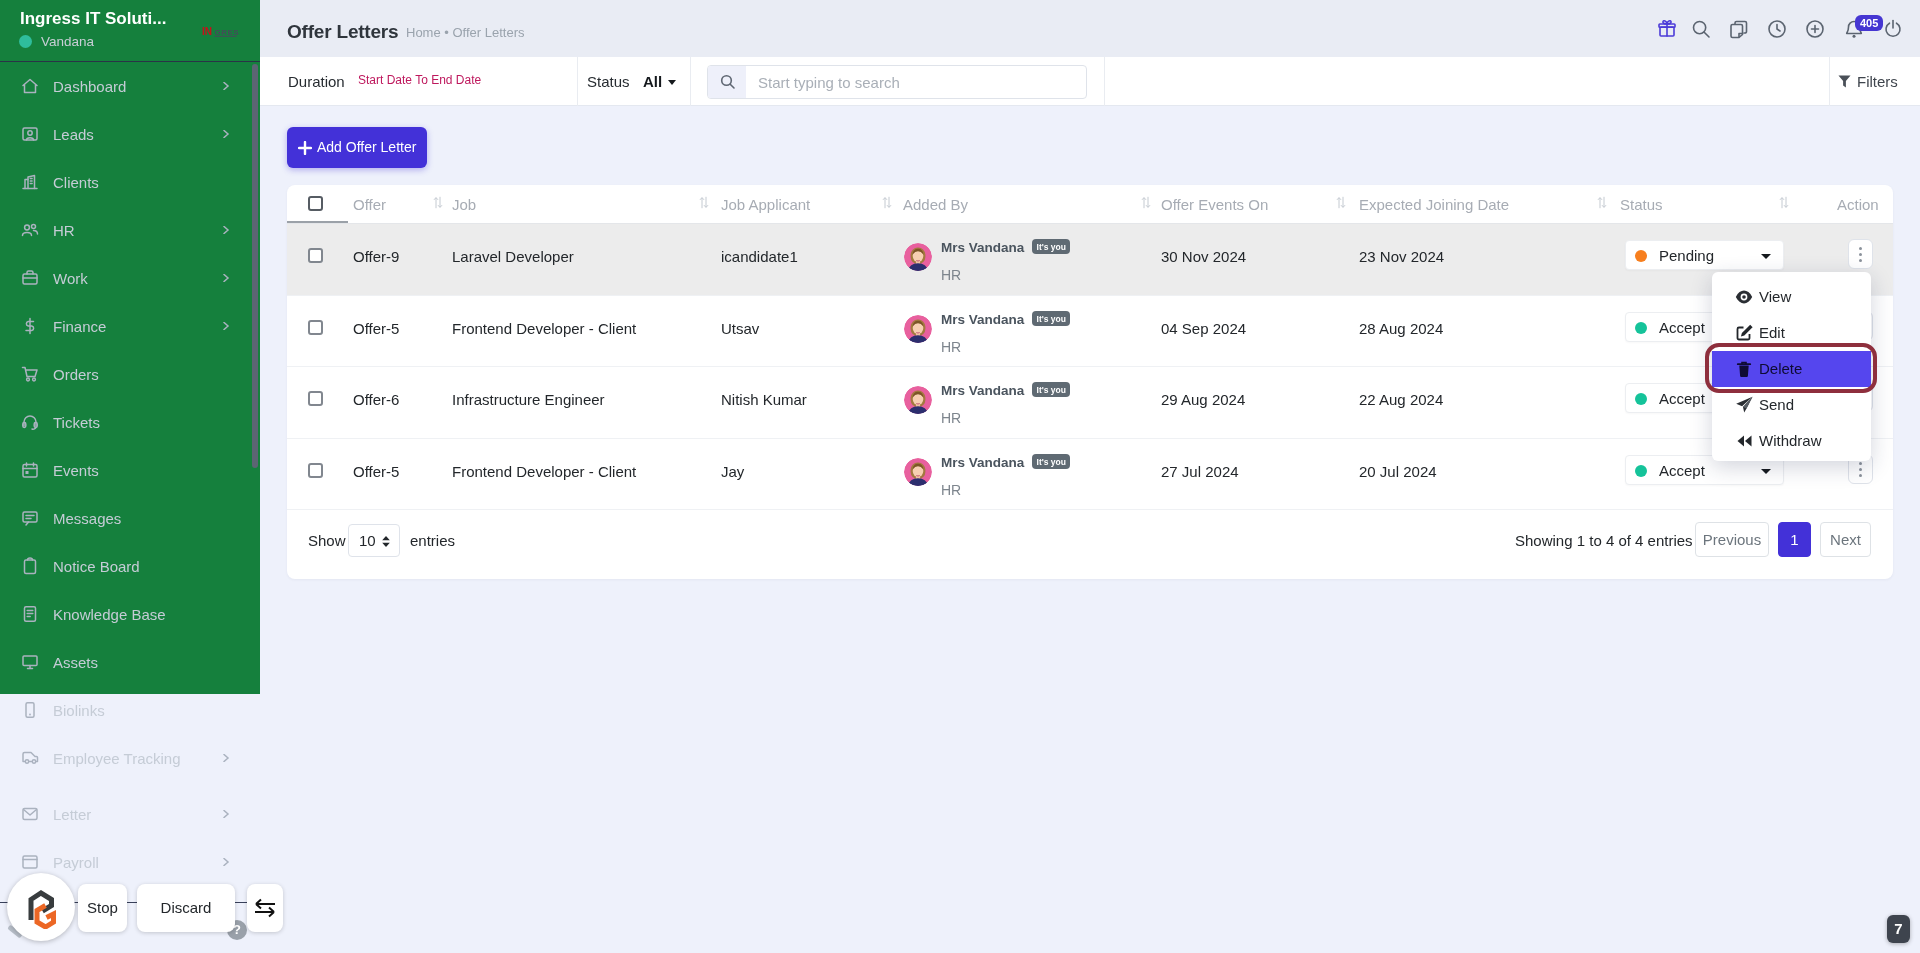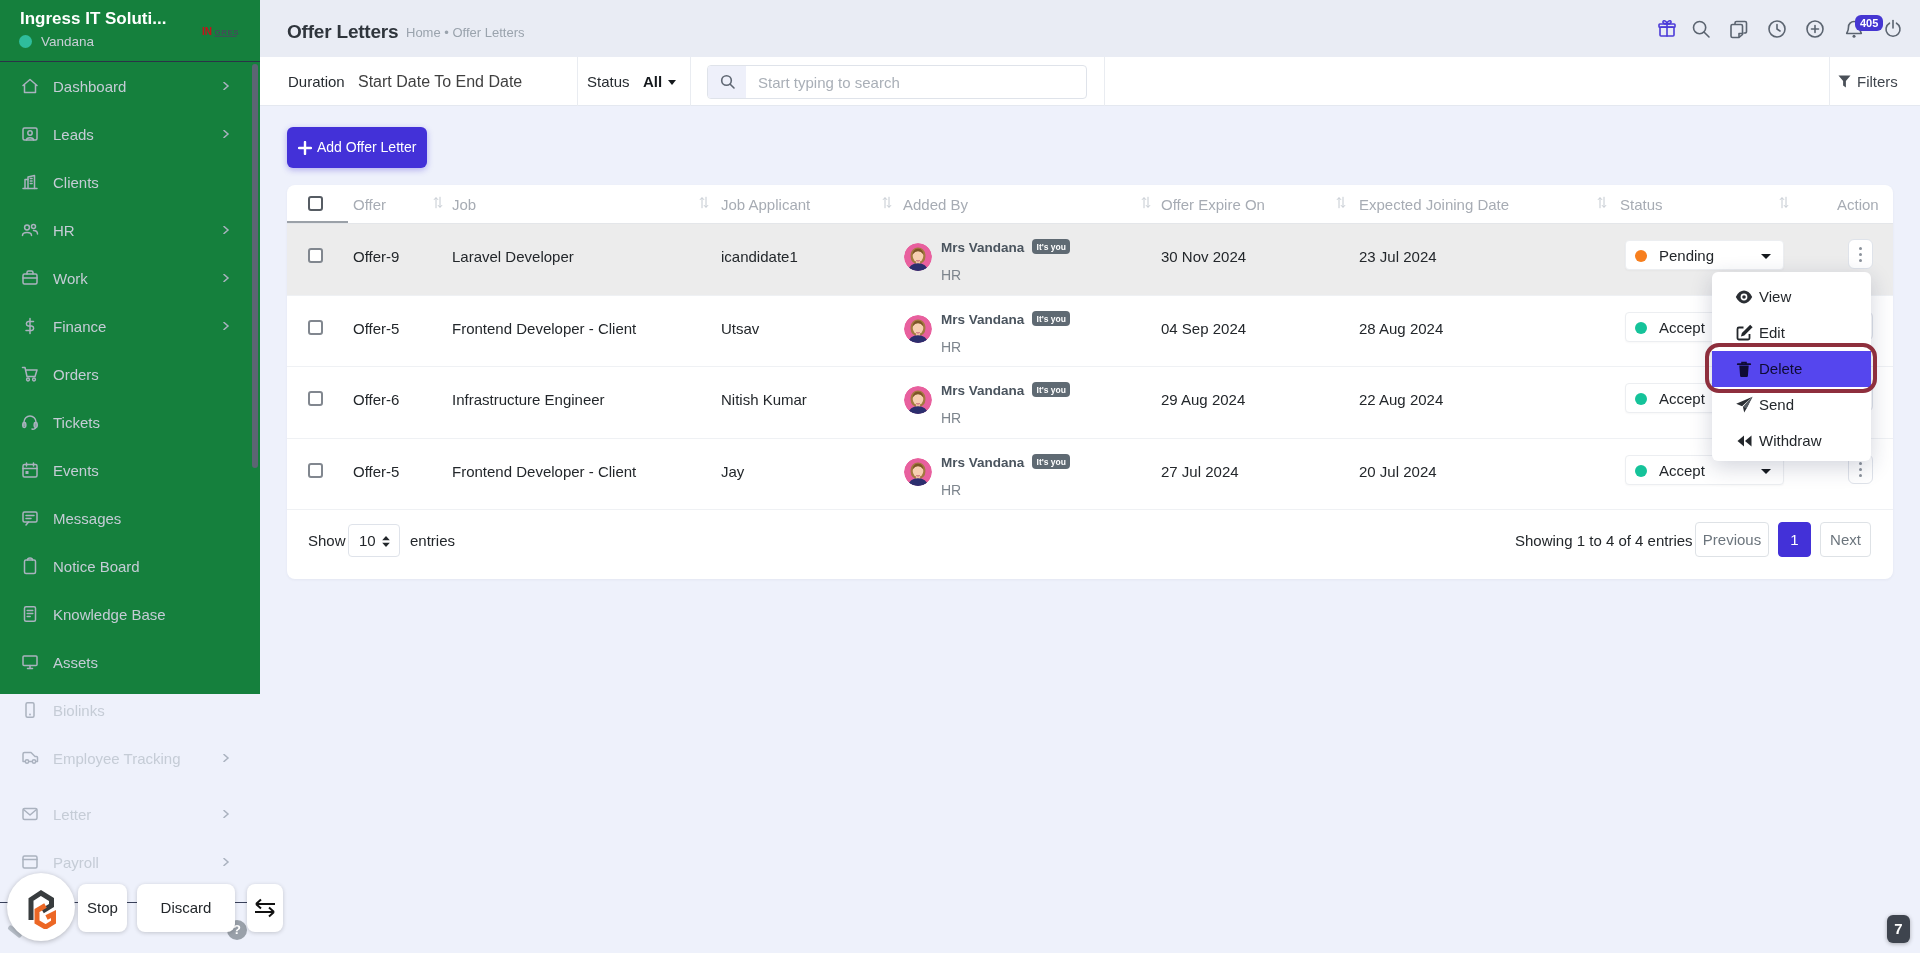--- a/index.html
+++ b/index.html
@@ -25,21 +25,21 @@
 #topbar { position:absolute; left:260px; top:0; width:1660px; height:57px; background:#e9ecf4; }
 #pg-title { position:absolute; left:27px; top:21px; font-size:19px; font-weight:bold; color:#2f353c; letter-spacing:-0.2px; }
 #crumb { position:absolute; left:146px; top:25px; font-size:13px; color:#9aa3ad; }
 .tbi { position:absolute; top:19px; width:20px; height:20px; }
 #badge405 { position:absolute; left:1595px; top:15px; background:#4536d2; color:#fff; font-size:11px; font-weight:bold; border-radius:6px; padding:2px 5px; }
 
 
 #filterbar { position:absolute; left:260px; top:57px; width:1660px; height:49px; background:#fff; border-bottom:1px solid #e4e8f0; }
 .fsep { position:absolute; top:0; width:1px; height:49px; background:#e9ecf1; }
 #f-duration { position:absolute; left:28px; top:16px; font-size:15px; color:#272c31;text-align:center; }
-#f-datep { position:absolute; left:98px; top:16px; font-size:16px; color:#404040; }
+#f-datep { position:absolute; left:98px; top:16px; font-size:12px; color:#be185d; }
 #f-status { position:absolute; left:327px; top:16px; font-size:15px; color:#272c31; }
 #f-all { position:absolute; left:383px; top:16px; font-size:15px; color:#15191d; font-weight:bold; }
 #f-search { position:absolute; left:447px; top:8px; width:380px; height:34px; border:1px solid #dfe3ea; border-radius:4px; background:#fff; }
 #f-search .sic { position:absolute; left:0; top:0; width:38px; height:32px; background:#eef0fa; border-radius:3px 0 0 3px; }
 #f-search .ph { position:absolute; left:50px; top:8px; font-size:15px; color:#a9afb7; }
 #f-filters { position:absolute; left:1578px; top:16px; font-size:15px; color:#3f454d; }
 
 
 #addbtn { position:absolute; left:287px; top:127px; width:140px; height:41px; background:#4331d8; border-radius:6px; box-shadow:0 2px 6px rgba(67,49,216,.35); }
 #addbtn span { position:absolute; left:30px; top:12px; color:#fff; font-size:14px; }
@@ -347,21 +347,21 @@
       <div class="hlb" style="left:434px">Job Applicant</div>
       <div class="sort" style="left:595px"><svg width="10" height="13" viewBox="0 0 10 13">
           <path d="M3,12.2 V1.8 M1,3.8 L3,1.6 L5,3.8" stroke="#c4cad1" fill="none" stroke-width="1"></path>
           <path d="M7,0.8 V11.2 M5,9.2 L7,11.4 L9,9.2" stroke="#c4cad1" fill="none" stroke-width="1"></path>
         </svg></div>
       <div class="hlb" style="left:616px">Added By</div>
       <div class="sort" style="left:854px"><svg width="10" height="13" viewBox="0 0 10 13">
           <path d="M3,12.2 V1.8 M1,3.8 L3,1.6 L5,3.8" stroke="#c4cad1" fill="none" stroke-width="1"></path>
           <path d="M7,0.8 V11.2 M5,9.2 L7,11.4 L9,9.2" stroke="#c4cad1" fill="none" stroke-width="1"></path>
         </svg></div>
-      <div class="hlb" style="left:874px">Offer Expire On</div>
+      <div class="hlb" style="left:874px">Offer Events On</div>
       <div class="sort" style="left:1049px"><svg width="10" height="13" viewBox="0 0 10 13">
           <path d="M3,12.2 V1.8 M1,3.8 L3,1.6 L5,3.8" stroke="#c4cad1" fill="none" stroke-width="1"></path>
           <path d="M7,0.8 V11.2 M5,9.2 L7,11.4 L9,9.2" stroke="#c4cad1" fill="none" stroke-width="1"></path>
         </svg></div>
       <div class="hlb" style="left:1072px">Expected Joining Date</div>
       <div class="sort" style="left:1310px"><svg width="10" height="13" viewBox="0 0 10 13">
           <path d="M3,12.2 V1.8 M1,3.8 L3,1.6 L5,3.8" stroke="#c4cad1" fill="none" stroke-width="1"></path>
           <path d="M7,0.8 V11.2 M5,9.2 L7,11.4 L9,9.2" stroke="#c4cad1" fill="none" stroke-width="1"></path>
         </svg></div>
       <div class="hlb" style="left:1333px">Status</div>
@@ -388,21 +388,21 @@
             <rect x="11.9" y="16.5" width="4.2" height="5" fill="#efbf9d"></rect>
             <ellipse cx="14" cy="13" rx="5.3" ry="5.9" fill="#f7cfb2"></ellipse>
             <path d="M8.5,11.5 Q9.2,5.8 14,5.8 Q18.8,5.8 19.5,11.5 Q16.8,8.2 14,8.2 Q11.2,8.2 8.5,11.5 z" fill="#7c5526"></path>
             <path d="M12.3,17.6 Q14,18.5 15.7,17.6" stroke="#c0506b" stroke-width="1" fill="none"></path>
             <path d="M4,28 Q5.5,20.3 14,20.3 Q22.5,20.3 24,28 z" fill="#2c2e6e"></path>
           </g>
         </svg></div>
     <div class="uname">Mrs Vandana <span class="uyou" style="position:static;display:inline-block;vertical-align:2px;margin-left:4px">It's you</span></div>
     <div class="uhr">HR</div>
     <div class="cell" style="left:874px;top:24px">30 Nov 2024</div>
-    <div class="cell" style="left:1072px;top:24px">23 Jul 2024</div>
+    <div class="cell" style="left:1072px;top:24px">23 Nov 2024</div>
     <div class="stsel">
         <div class="stdot" style="background:#f77f1e"></div>
         <div class="stlb">Pending</div>
         <div class="stcaret"></div>
       </div>
     <div class="actbtn">
         <div class="adot" style="top:7px"></div>
         <div class="adot" style="top:13px"></div>
         <div class="adot" style="top:19px"></div>
       </div>

